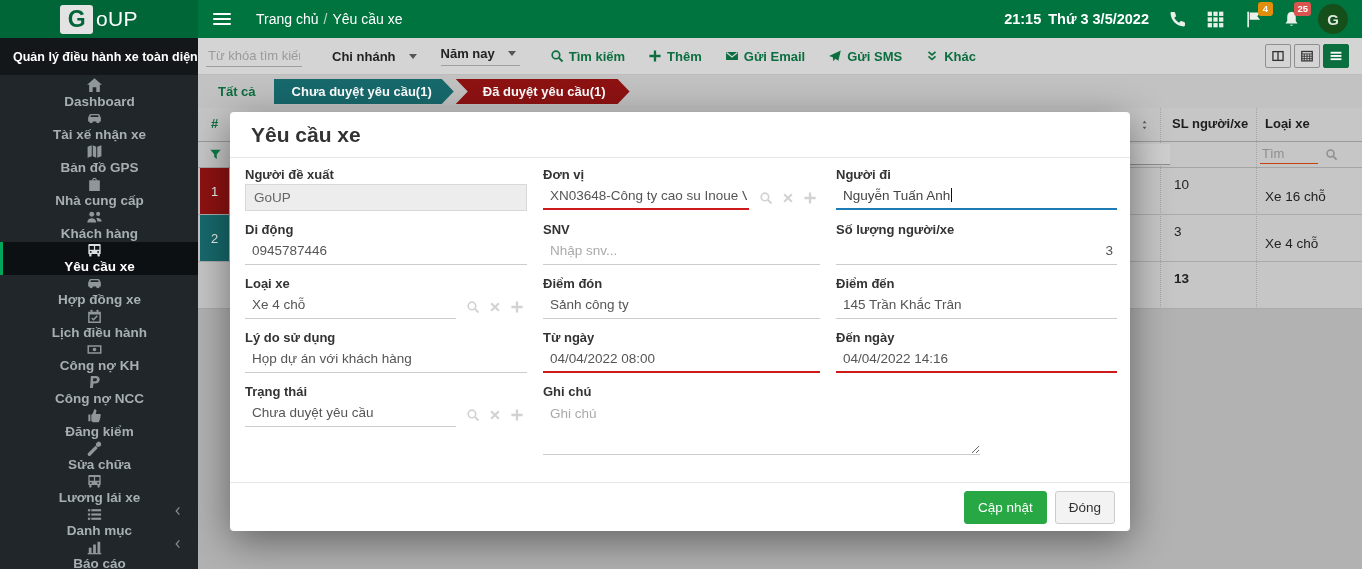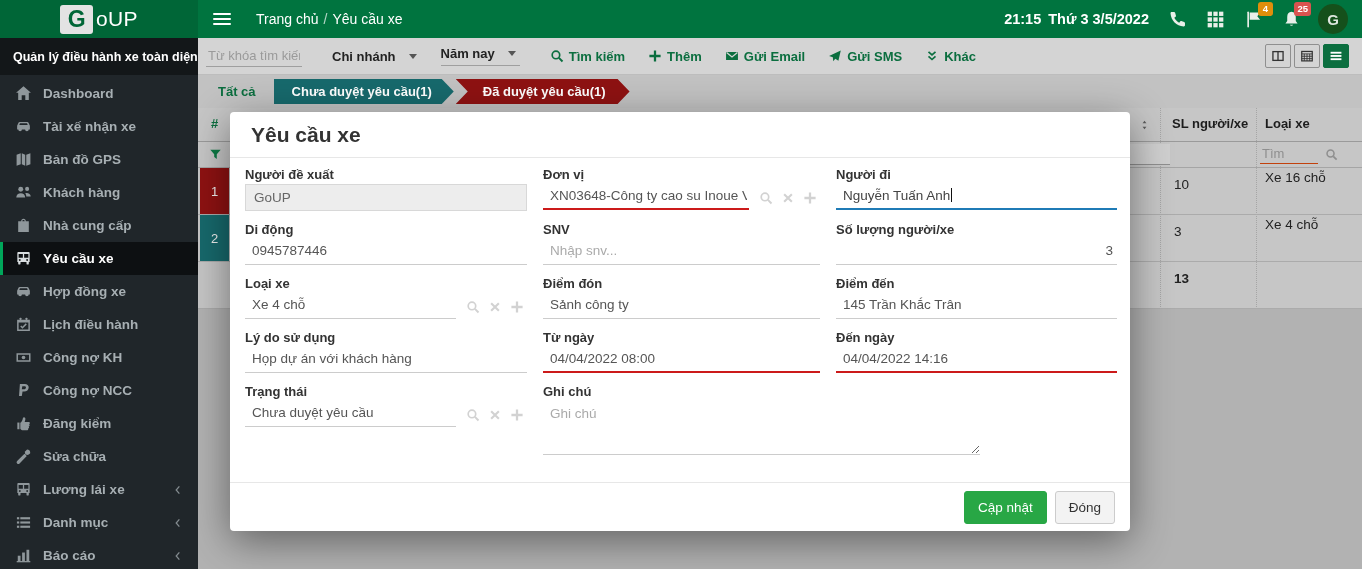--- a/index.html
+++ b/index.html
@@ -22,21 +22,21 @@
   .t-ic{position:relative;width:19px;height:19px;margin-left:19px;color:#e9efe9;cursor:pointer;}
   .badge{position:absolute;top:-8px;right:-10px;min-width:15px;height:14px;border-radius:3px;font-size:9.5px;font-weight:bold;color:#fff;display:flex;align-items:center;justify-content:center;padding:0 3px;line-height:1;}
   .badge-orange{background:var(--badge_orange);}
   .badge-red{background:var(--badge_red);}
   .avatar{width:30px;height:30px;border-radius:50%;background:#15501b;display:flex;align-items:center;justify-content:center;font-weight:bold;font-size:15px;color:#dfe7df;margin-left:17px;cursor:pointer;}
 
   
   .sidebar{position:absolute;top:38px;left:0;width:198px;height:531px;background:#20262a;z-index:9;}
   .tagline{height:37px;background:#131719;color:#fff;font-size:12.5px;font-weight:bold;display:flex;align-items:center;padding:0 13px;white-space:nowrap;}
   .menu{padding-top:2px;}
-  .side-item{height:33px;display:flex;align-items:center;padding:0 14px 0 15px;color:#a7afb3;font-size:13.5px;font-weight:bold;cursor:pointer;}
+  .side-item{height:33px;display:flex;align-items:center;padding:0 14px 0 15px;color:#a7afb3;font-size:13.5px;font-weight:bold;cursor:pointer;flex-direction:column;}
   .side-item .si-ic{width:17px;height:17px;margin-right:11px;color:#8f979b;flex:none;}
   .side-item.active{background:#0d1012;color:#fff;border-left:3px solid var(--active_green);padding-left:12px;}
   .side-item.active .si-ic{color:#d9dee0;}
   .si-chev{margin-left:auto;width:12px;height:12px;color:#848c90;flex:none;}
 
   
   .content{position:absolute;left:198px;top:38px;width:1164px;height:531px;background:#b2b2b2;overflow:hidden;}
 
   .toolbar{position:absolute;top:0;left:0;right:0;height:37px;background:#d4d4d4;border-bottom:1px solid #bdbdbd;display:flex;align-items:center;padding:0 8px;}
   .tb-search{width:96px;background:transparent;border:none;border-bottom:1px solid #9f9f9f;font-size:13px;padding:3px 2px;color:#444;outline:none;font-family:inherit;}
@@ -72,21 +72,21 @@
   .f-sliver{position:absolute;left:932px;top:2px;width:40px;height:21px;background:#cfcfcf;border-bottom:1px solid #8f8f8f;}
   .f-tim{position:absolute;left:1062px;top:2px;width:58px;background:transparent;border:none;border-bottom:1px solid #c2410c;font-size:13px;color:#555;padding:2px 2px;outline:none;font-family:inherit;}
   .f-tim::placeholder{color:#8f8f8f;}
   .f-mag{position:absolute;left:1127px;top:6px;width:13px;height:13px;color:#8f8f8f;}
   .t-rows{position:absolute;top:60px;left:0;right:0;}
   .t-row{position:relative;height:47px;border-bottom:1px solid #ababab;font-size:13.5px;color:#222;}
   .numcell{position:absolute;left:2px;top:0;width:29px;height:46px;color:#efefef;font-size:13px;display:flex;align-items:center;justify-content:center;}
   .numcell.red{background:var(--dark_red);}
   .numcell.teal{background:var(--teal);}
   .c-sl{position:absolute;left:976px;top:9px;}
-  .c-loai{position:absolute;left:1067px;top:2px;}
+  .c-loai{position:absolute;left:1067px;top:21px;}
   .t-row.bold .c-sl{font-weight:bold;}
 
   
   .modal{position:absolute;left:32px;top:74px;width:900px;height:419px;background:#fff;border-radius:4px;box-shadow:0 10px 40px rgba(0,0,0,.45);z-index:5;}
   .m-head{height:46px;border-bottom:1px solid #e7e7e7;display:flex;align-items:center;padding:0 21px;}
   .m-title{font-size:21px;font-weight:bold;color:#333;}
   .m-body{padding:9px 13px 0 15px;}
   .mrow{display:grid;grid-template-columns:282px 277px 281px;column-gap:16px;margin-bottom:11px;}
   .mrow.row5{grid-template-columns:282px 437px;}
   .fg label{display:block;font-size:13px;font-weight:bold;color:#333;margin-bottom:2px;}
@@ -186,35 +186,35 @@
           <span class="si-ic">
             <svg viewBox="0 0 16 16" fill="currentColor" xmlns="http://www.w3.org/2000/svg">
               <path d="M1.5 3.6 5.4 2.2V12.4L1.5 13.8ZM6.4 2.2 9.6 3.6V13.8L6.4 12.4ZM10.6 3.6 14.5 2.2V12.4L10.6 13.8Z"></path>
             </svg>
           </span>
           <span class="si-label">Bản đồ GPS</span>
         </div>
         <div class="side-item">
           <span class="si-ic">
             <svg viewBox="0 0 16 16" fill="currentColor" xmlns="http://www.w3.org/2000/svg">
+              <path fill-rule="evenodd" d="M5.8 4C5.8 2.6 6.7 1.7 8 1.7 9.3 1.7 10.2 2.6 10.2 4H13V14H3V4ZM6.9 4H9.1C9.1 3.3 8.7 2.8 8 2.8 7.3 2.8 6.9 3.3 6.9 4Z"></path>
+            </svg>
+          </span>
+          <span class="si-label">Nhà cung cấp</span>
+        </div>
+        <div class="side-item">
+          <span class="si-ic">
+            <svg viewBox="0 0 16 16" fill="currentColor" xmlns="http://www.w3.org/2000/svg">
               <circle cx="5.4" cy="5" r="2.3"></circle>
               <path d="M1.2 12.6C1.2 10 3.2 8.6 5.4 8.6 7.6 8.6 9.6 10 9.6 12.6Z"></path>
               <circle cx="11.4" cy="4.6" r="1.9"></circle>
               <path d="M10.2 8.5C12.4 8.2 14.8 9.3 14.8 11.8H10.6C10.6 10.6 10.3 9.5 9.6 8.8 9.8 8.7 10 8.6 10.2 8.5Z"></path>
             </svg>
           </span>
           <span class="si-label">Khách hàng</span>
-        </div>
-        <div class="side-item">
-          <span class="si-ic">
-            <svg viewBox="0 0 16 16" fill="currentColor" xmlns="http://www.w3.org/2000/svg">
-              <path fill-rule="evenodd" d="M5.8 4C5.8 2.6 6.7 1.7 8 1.7 9.3 1.7 10.2 2.6 10.2 4H13V14H3V4ZM6.9 4H9.1C9.1 3.3 8.7 2.8 8 2.8 7.3 2.8 6.9 3.3 6.9 4Z"></path>
-            </svg>
-          </span>
-          <span class="si-label">Nhà cung cấp</span>
         </div>
         <div class="side-item active">
           <span class="si-ic">
             <svg viewBox="0 0 16 16" fill="currentColor" xmlns="http://www.w3.org/2000/svg">
               <path fill-rule="evenodd" d="M2.2 2.8C2.2 2.2 2.6 1.8 3.2 1.8H12.8C13.4 1.8 13.8 2.2 13.8 2.8V11.2H13V12.6A1.1 1.1 0 0 1 10.8 12.6V11.2H5.2V12.6A1.1 1.1 0 0 1 3 12.6V11.2H2.2ZM3.4 3.8V7.2H7.4V3.8ZM8.6 3.8V7.2H12.6V3.8ZM5.3 9.3A.8.8 0 1 0 5.3 9.4ZM12.2 9.3A.8.8 0 1 0 12.2 9.4Z"></path>
             </svg>
           </span>
           <span class="si-label">Yêu cầu xe</span>
         </div>
         <div class="side-item">

